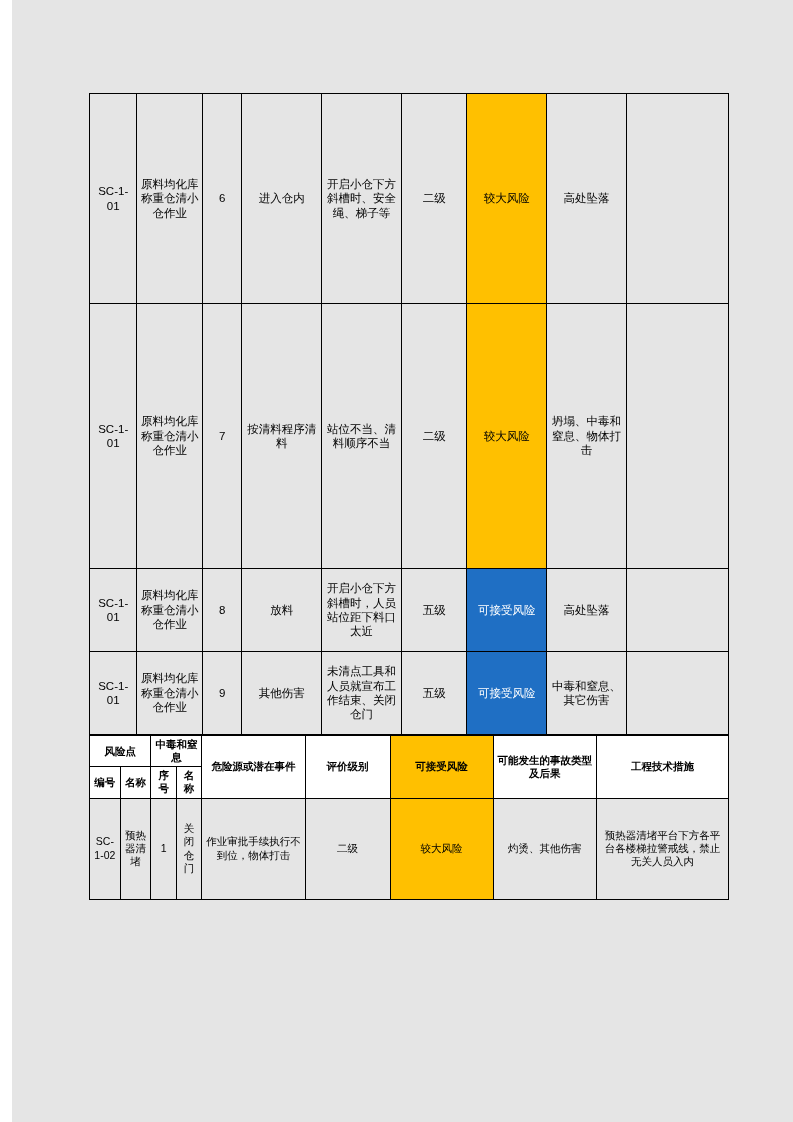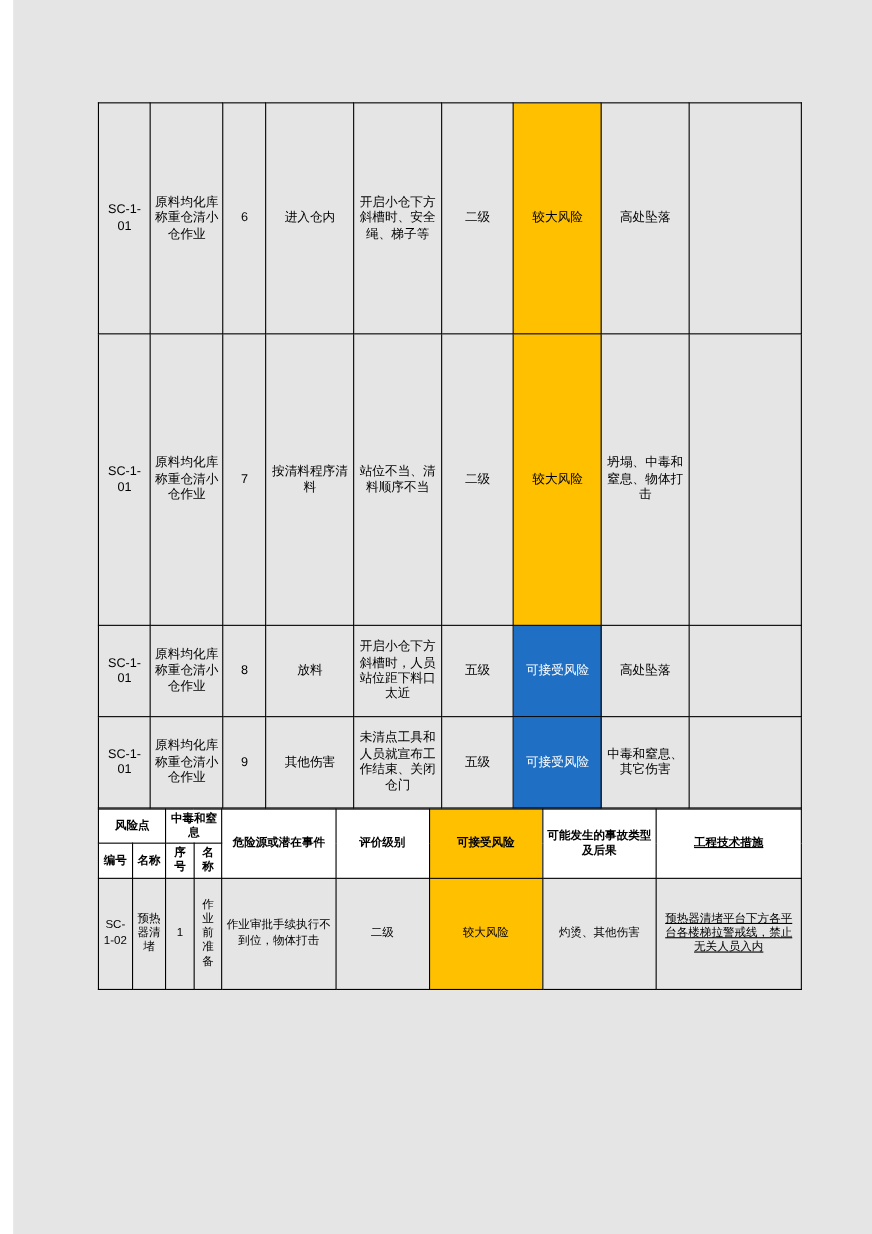--- a/index.html
+++ b/index.html
@@ -49,21 +49,21 @@
     font-size: 11.5px;
   }
   .c-code   { width: 40px; }
   .c-name   { width: 58px; }
   .c-seq    { width: 32px; }
   .c-step   { width: 72px; }
   .c-hazard { width: 72px; }
   .c-level  { width: 58px; }
   .c-grade  { width: 72px; }
   .c-acc    { width: 72px; }
-  .c-meas   { width: 94px; text-decoration: underline; }
+  .c-meas   { width: 94px; }
 
   .risk-major {
     background: #FFC000;
   }
   .risk-accept {
     background: #1F6FC4;
     color: #ffffff;
   }
   .section-title {
     font-size: 16px;
@@ -164,21 +164,21 @@
           <th class="c-name hdr">名称</th>
           <th class="c-seq hdr">序号</th>
           <th class="c-step hdr">名称</th>
         </tr>
       </thead>
       <tbody>
         <tr>
           <td class="c-code row-body">SC-1-02</td>
           <td class="c-name">预热器清堵</td>
           <td class="c-seq">1</td>
-          <td class="c-step">作业前准备</td>
+          <td class="c-step">关闭仓门</td>
           <td class="c-hazard">作业审批手续执行不到位，物体打击</td>
           <td class="c-level">二级</td>
           <td class="c-grade risk-major">较大风险</td>
           <td class="c-acc">灼烫、其他伤害</td>
           <td class="c-meas">预热器清堵平台下方各平台各楼梯拉警戒线，禁止无关人员入内</td>
         </tr>
       </tbody>
     </table>
 
   </div>

